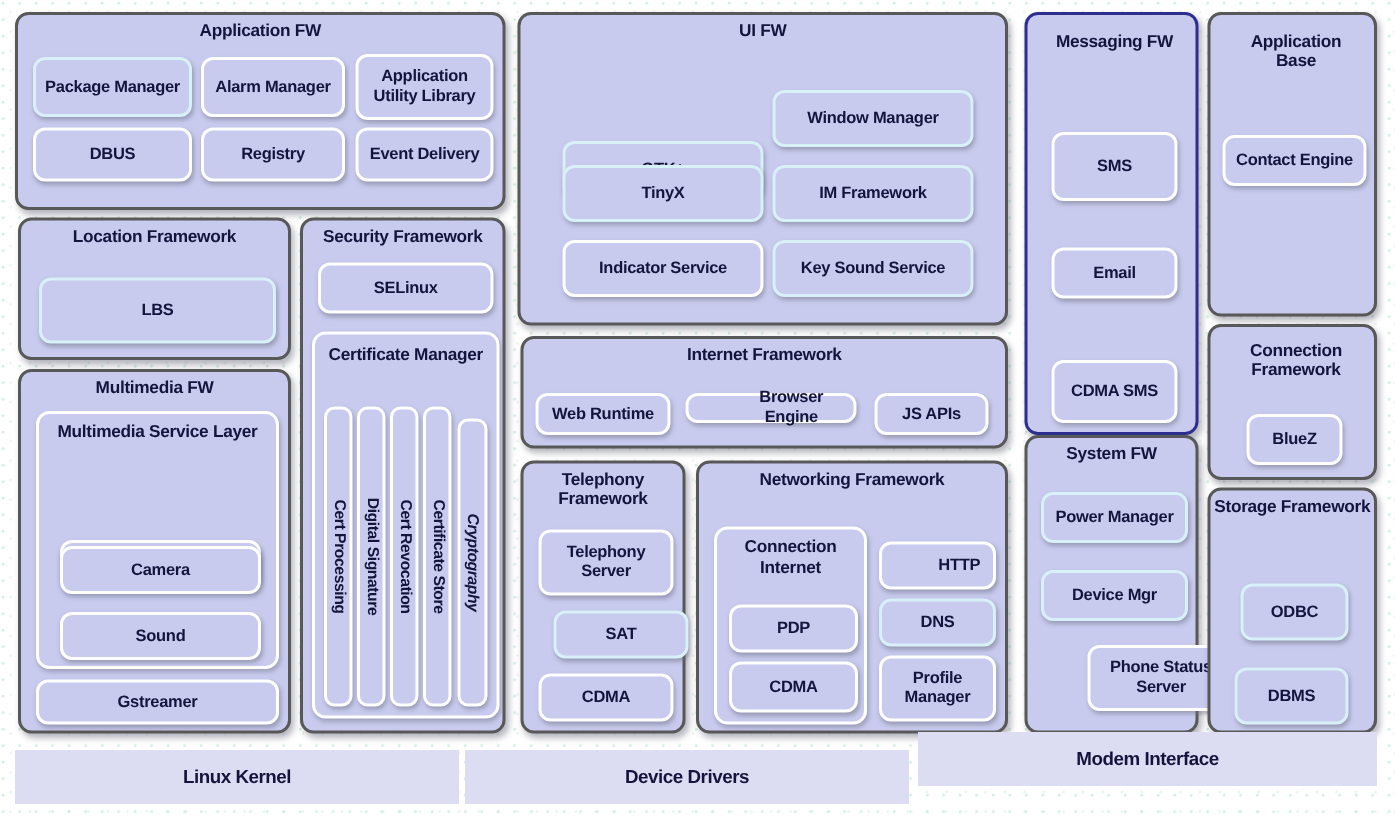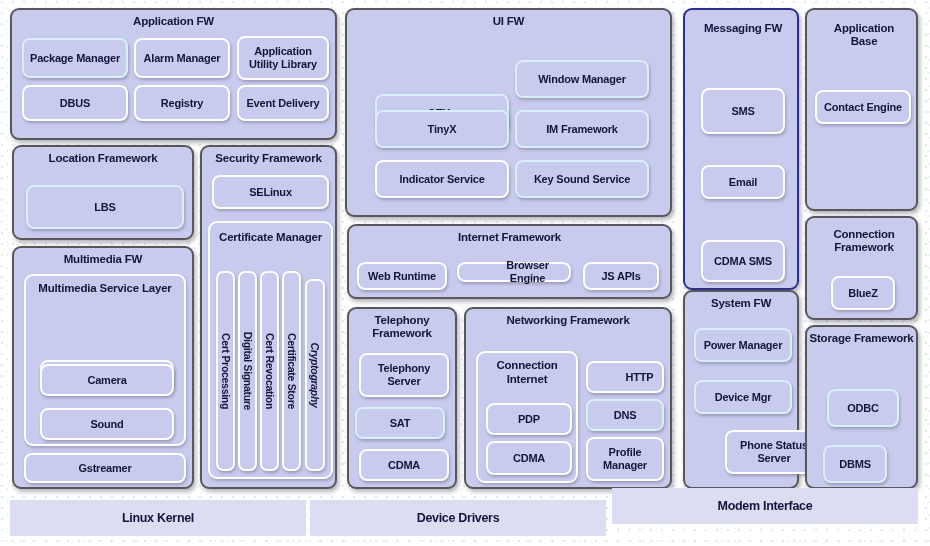--- a/index.html
+++ b/index.html
@@ -161,21 +161,21 @@
   <div class="grp" style="left:347px;top:224px;width:325px;height:75px;">
     <div class="grp-title">Internet Framework</div>
     <div class="leaf" style="left:8px;top:36px;width:90px;height:28px;">Web Runtime</div>
     <div class="leaf" style="left:108px;top:36px;width:114px;height:20px;padding-left:29px;">Browser Engine</div>
     <div class="leaf" style="left:234px;top:36px;width:76px;height:28px;">JS APIs</div>
   </div>
 
   <div class="grp" style="left:347px;top:307px;width:110px;height:182px;">
     <div class="grp-title">Telephony Framework</div>
     <div class="leaf" style="left:10px;top:44px;width:90px;height:44px;">Telephony Server</div>
-    <div class="leaf cyan" style="left:6px;top:98px;width:90px;height:32px;">SAT</div>
+    <div class="leaf cyan" style="left:20px;top:98px;width:90px;height:32px;">SAT</div>
     <div class="leaf" style="left:10px;top:140px;width:90px;height:32px;">CDMA</div>
   </div>
 
   <div class="grp" style="left:464px;top:307px;width:208px;height:182px;">
     <div class="grp-title">Networking Framework</div>
 
     <div class="sub" style="left:10px;top:42px;width:102px;height:132px;">
       <div class="sub-title">Connection Internet</div>
       <div class="leaf" style="left:8px;top:50px;width:86px;height:32px;">PDP</div>
       <div class="leaf" style="left:8px;top:88px;width:86px;height:34px;">CDMA</div>
@@ -206,20 +206,20 @@
   </div>
 
   <div class="grp" style="left:805px;top:216px;width:113px;height:104px;">
     <div class="grp-title" style="top:10px;width:88px;left:13px;">Connection Framework</div>
     <div class="leaf" style="left:24px;top:58px;width:64px;height:34px;">BlueZ</div>
   </div>
 
   <div class="grp" style="left:805px;top:325px;width:113px;height:164px;">
     <div class="grp-title">Storage Framework</div>
     <div class="leaf cyan" style="left:20px;top:62px;width:72px;height:38px;">ODBC</div>
-    <div class="leaf cyan" style="left:16px;top:118px;width:64px;height:38px;">DBMS</div>
+    <div class="leaf cyan" style="left:16px;top:118px;width:76px;height:38px;">DBMS</div>
   </div>
 
   <div class="footbar" style="left:10px;top:500px;width:296px;height:36px;">Linux Kernel</div>
   <div class="footbar" style="left:310px;top:500px;width:296px;height:36px;">Device Drivers</div>
   <div class="footbar" style="left:612px;top:488px;width:306px;height:36px;">Modem Interface</div>
 
 </div>
 
 </body></html>

